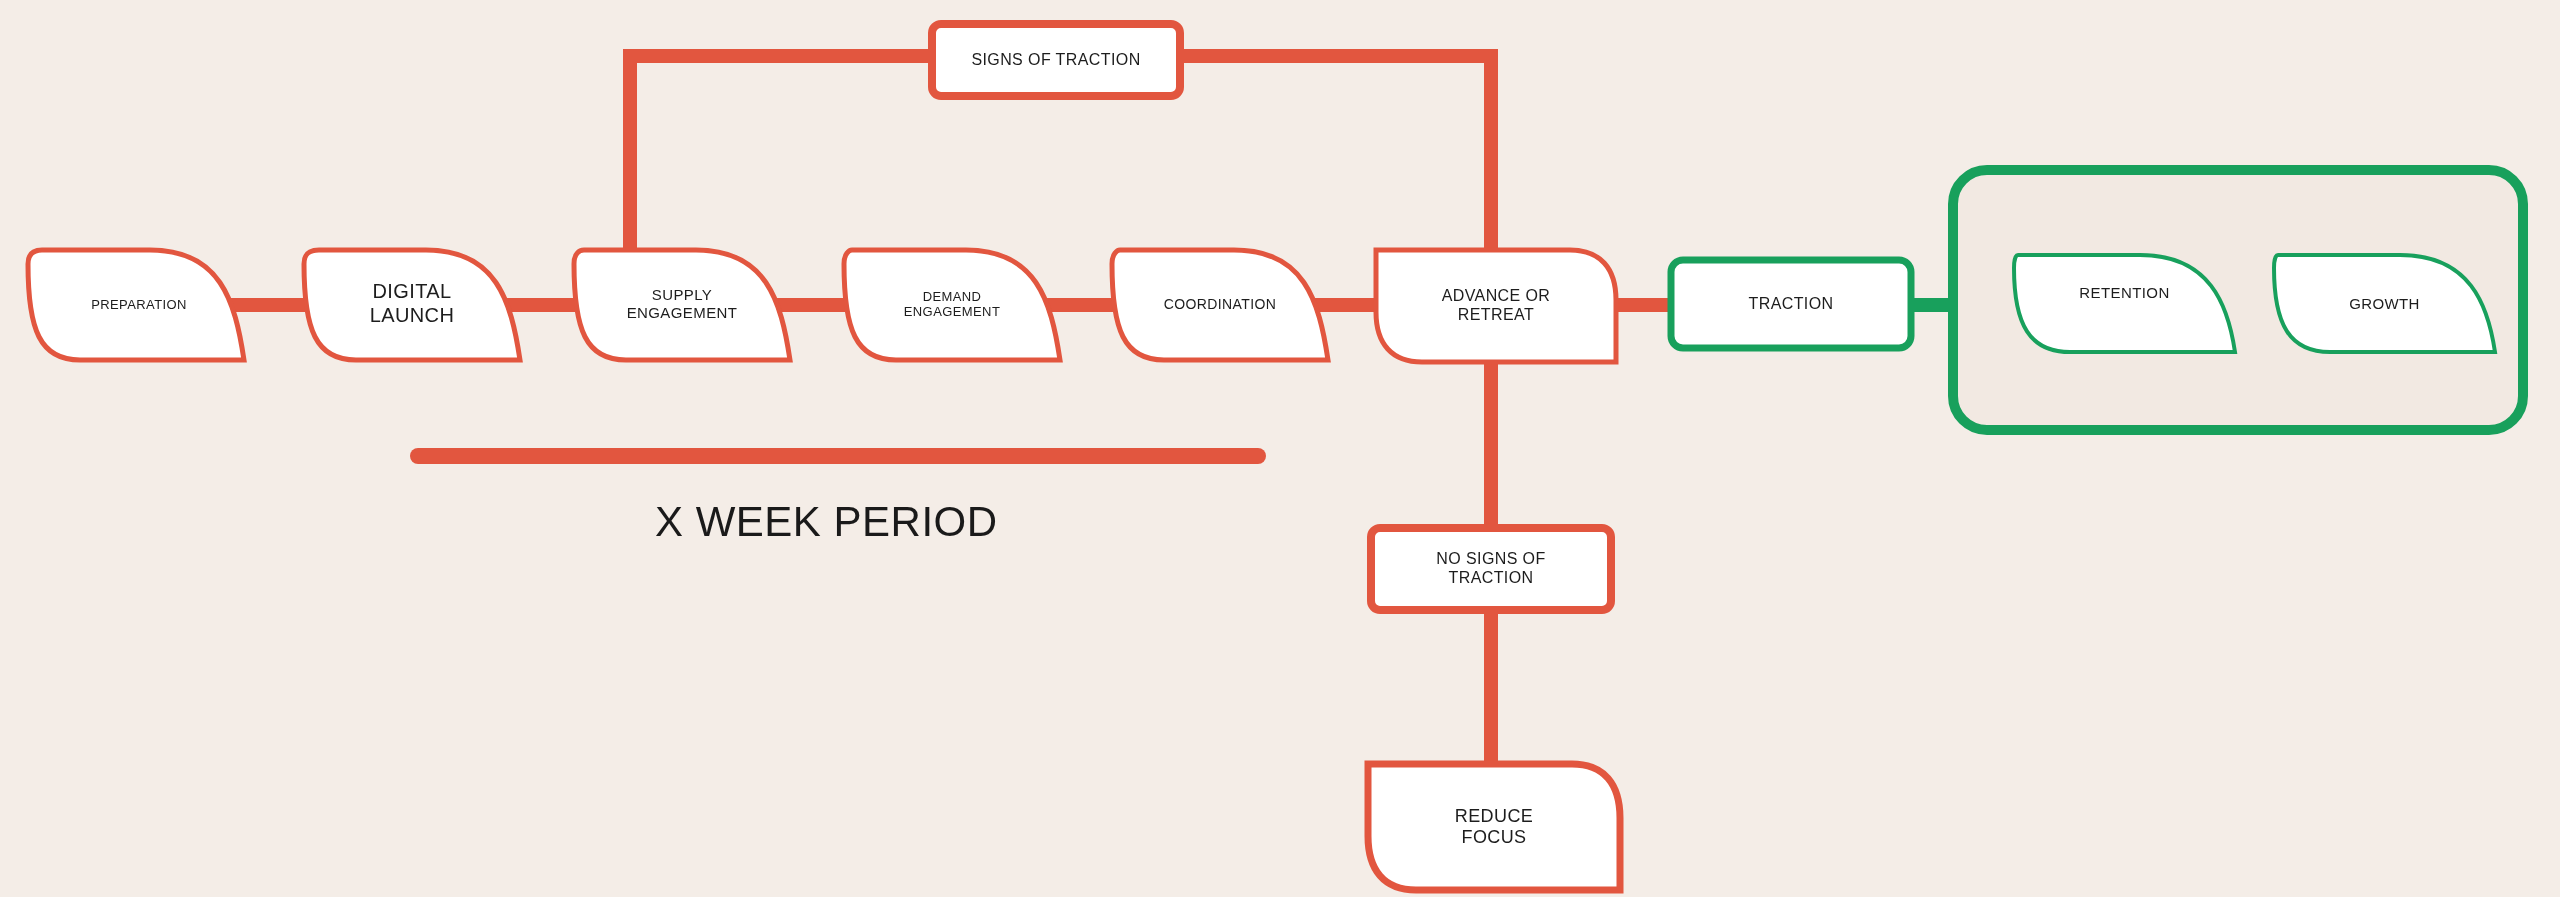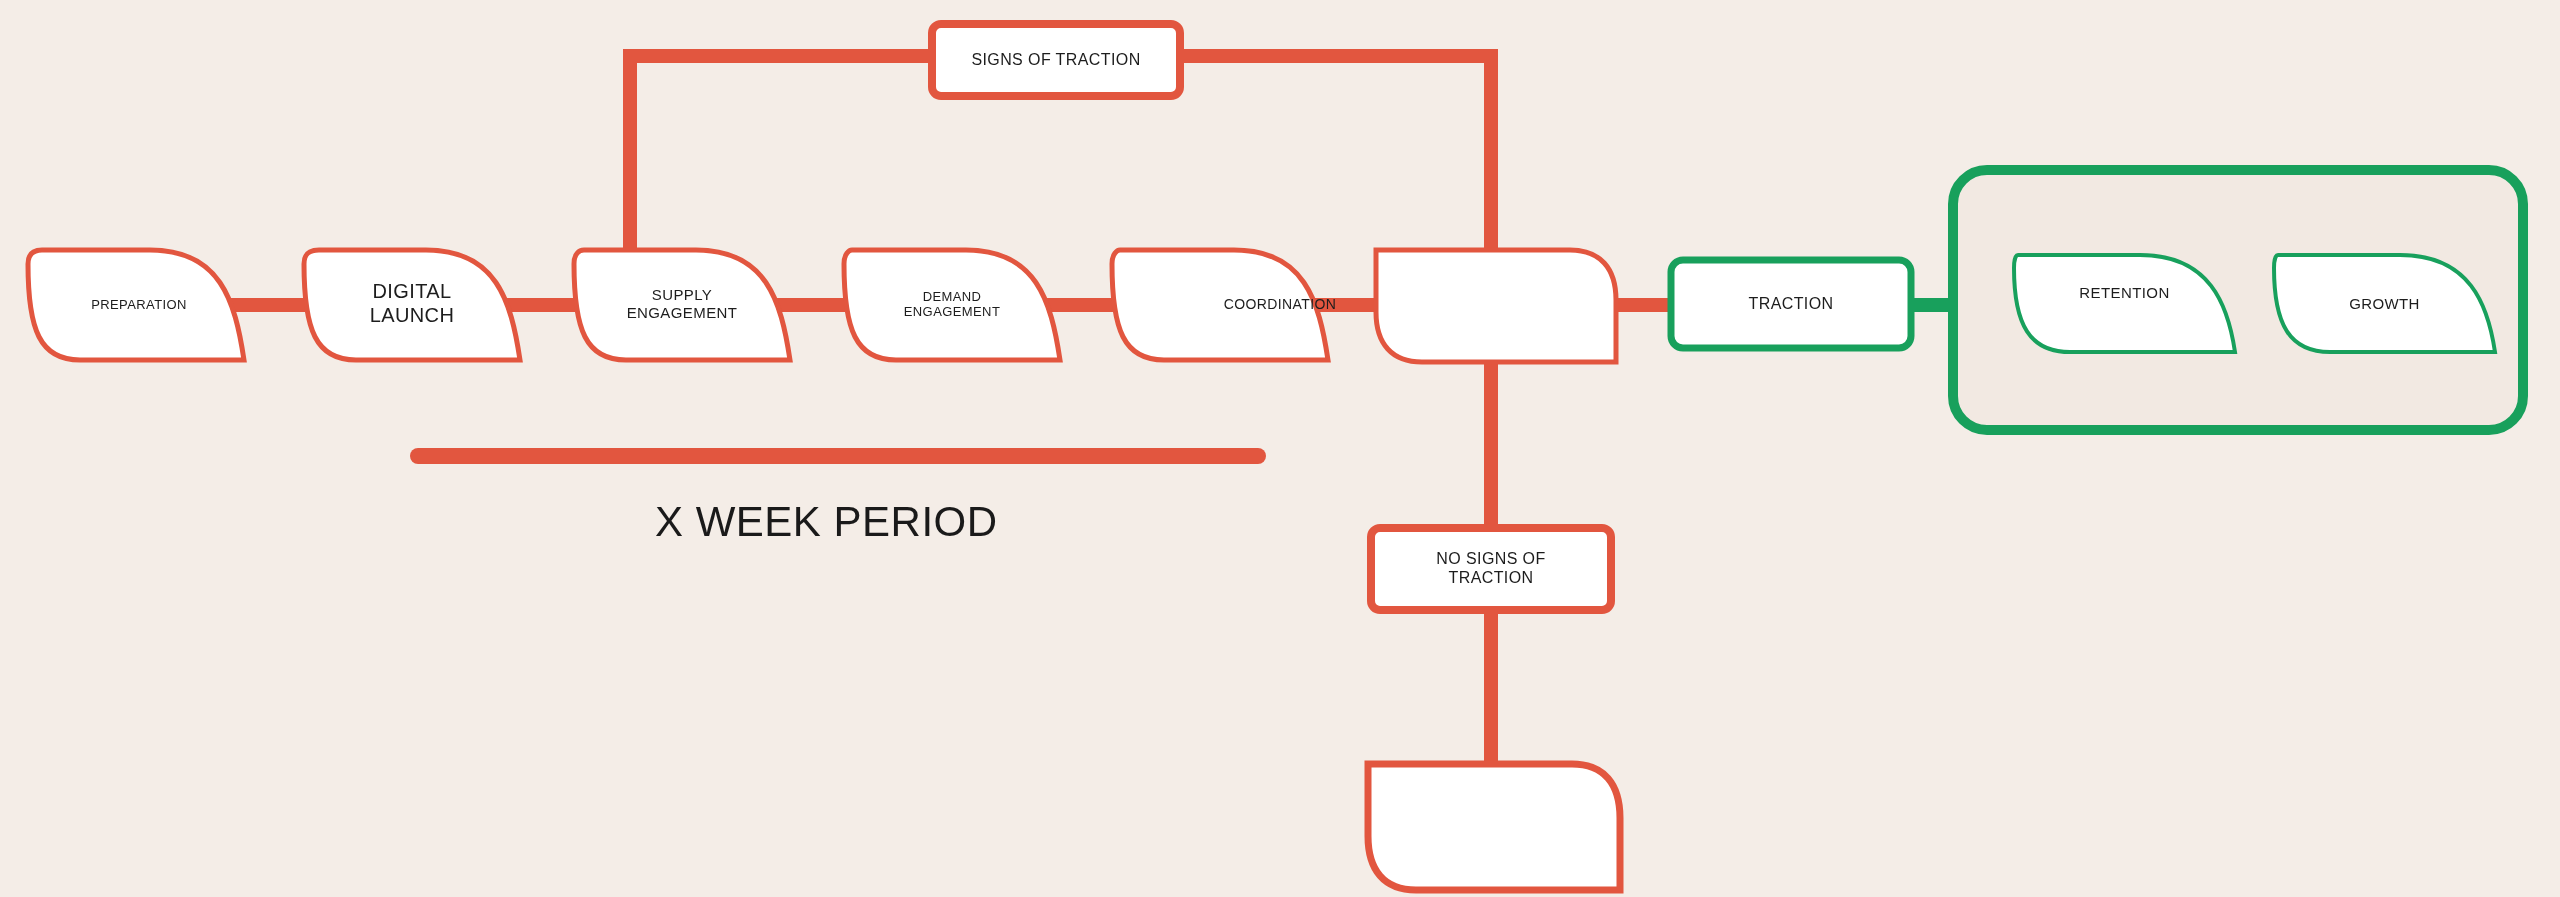--- a/index.html
+++ b/index.html
@@ -86,30 +86,34 @@
 
   <div class="node-label" style="left:304px;top:248px;width:216px;height:112px;font-size:20px;">DIGITAL
 LAUNCH</div>
 
   <div class="node-label" style="left:574px;top:248px;width:216px;height:112px;font-size:15px;">SUPPLY
 ENGAGEMENT</div>
 
   <div class="node-label" style="left:844px;top:248px;width:216px;height:112px;font-size:13px;">DEMAND
 ENGAGEMENT</div>
 
-  <div class="node-label" style="left:1172px;top:248px;width:216px;height:112px;font-size:14px;">COORDINATION</div>
+  <div class="node-label" style="left:1112px;top:248px;width:216px;height:112px;font-size:14px;">COORDINATION</div>
 
+  <div class="node-label" style="left:1376px;top:250px;width:240px;height:112px;font-size:16px;">ADVANCE OR
+RETREAT</div>
 
   <div class="node-label" style="left:1671px;top:260px;width:240px;height:88px;font-size:16px;">TRACTION</div>
 
   <div class="node-label" style="left:2014px;top:244px;width:221px;height:97px;font-size:15px;">RETENTION</div>
 
   <div class="node-label" style="left:932px;top:24px;width:248px;height:72px;font-size:16px;">SIGNS OF TRACTION</div>
 
   <div class="node-label" style="left:2274px;top:255px;width:221px;height:97px;font-size:15px;">GROWTH</div>
 
   <div class="node-label" style="left:1371px;top:528px;width:240px;height:82px;font-size:16px;">NO SIGNS OF
 TRACTION</div>
 
+  <div class="node-label" style="left:1368px;top:764px;width:252px;height:126px;font-size:18px;">REDUCE
+FOCUS</div>
 
   <div class="period-label" style="left:655px;top:498px;">X WEEK PERIOD</div>
 
 </div>
 
 </body></html>

